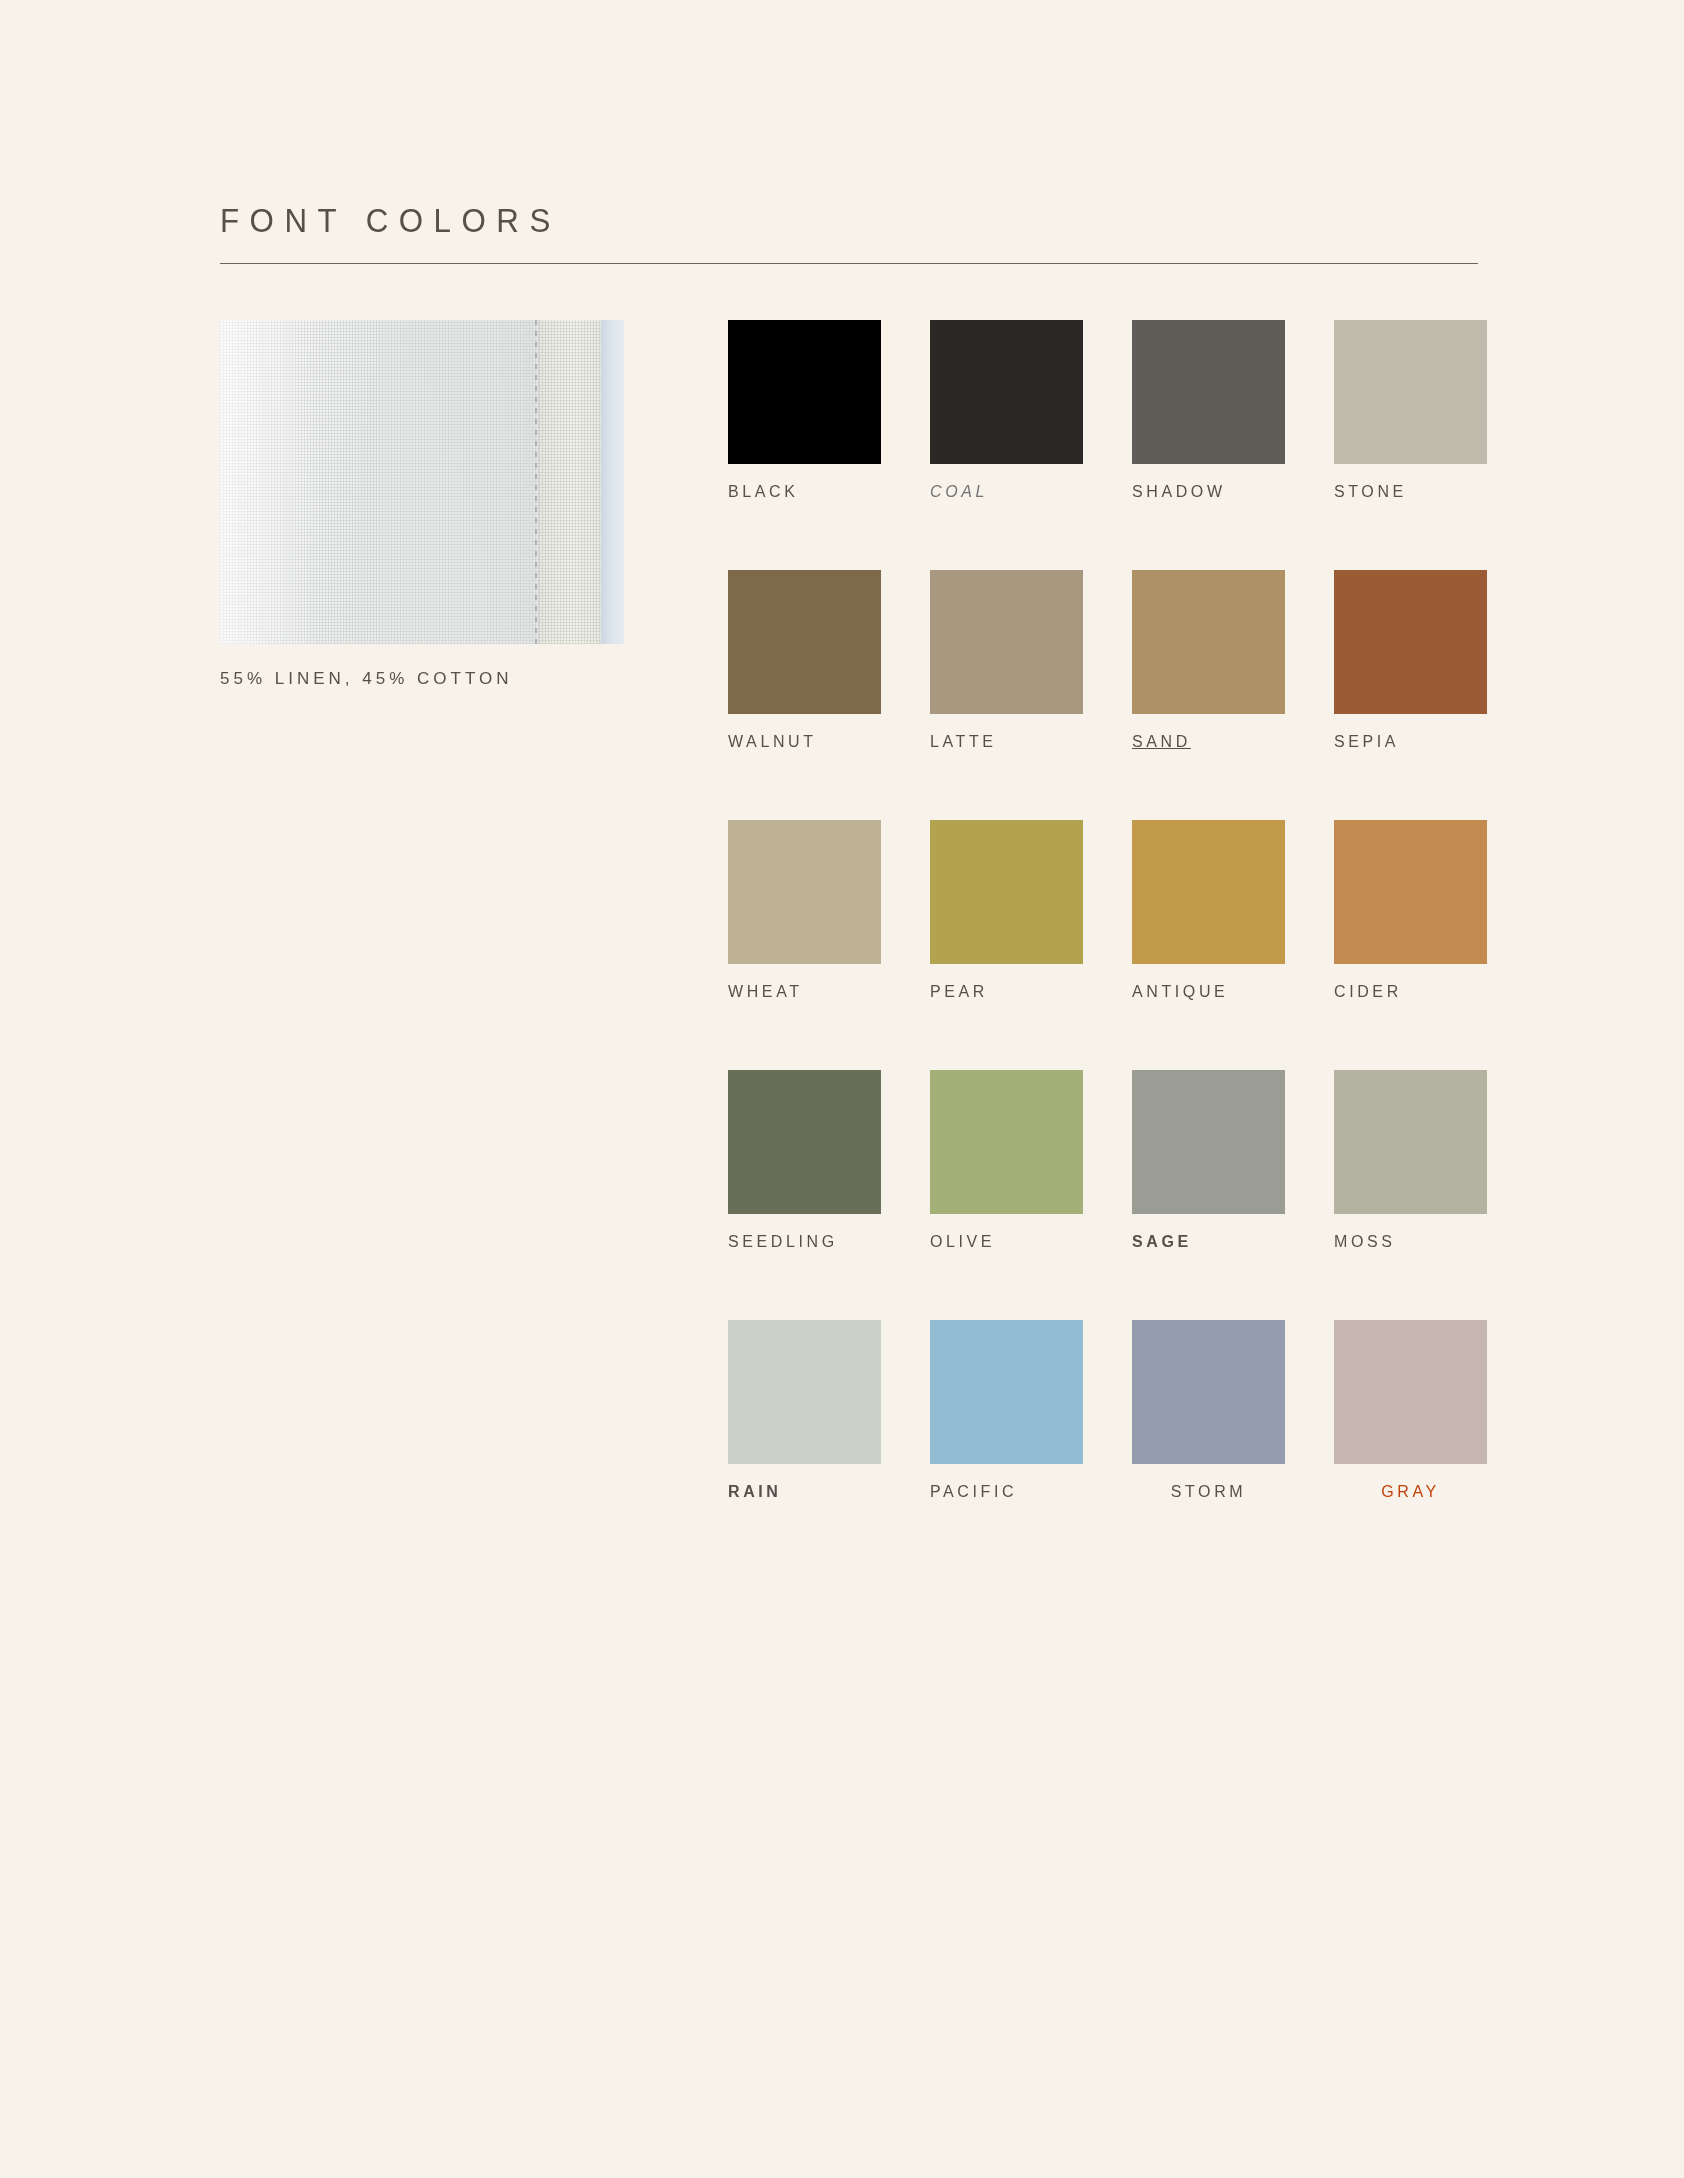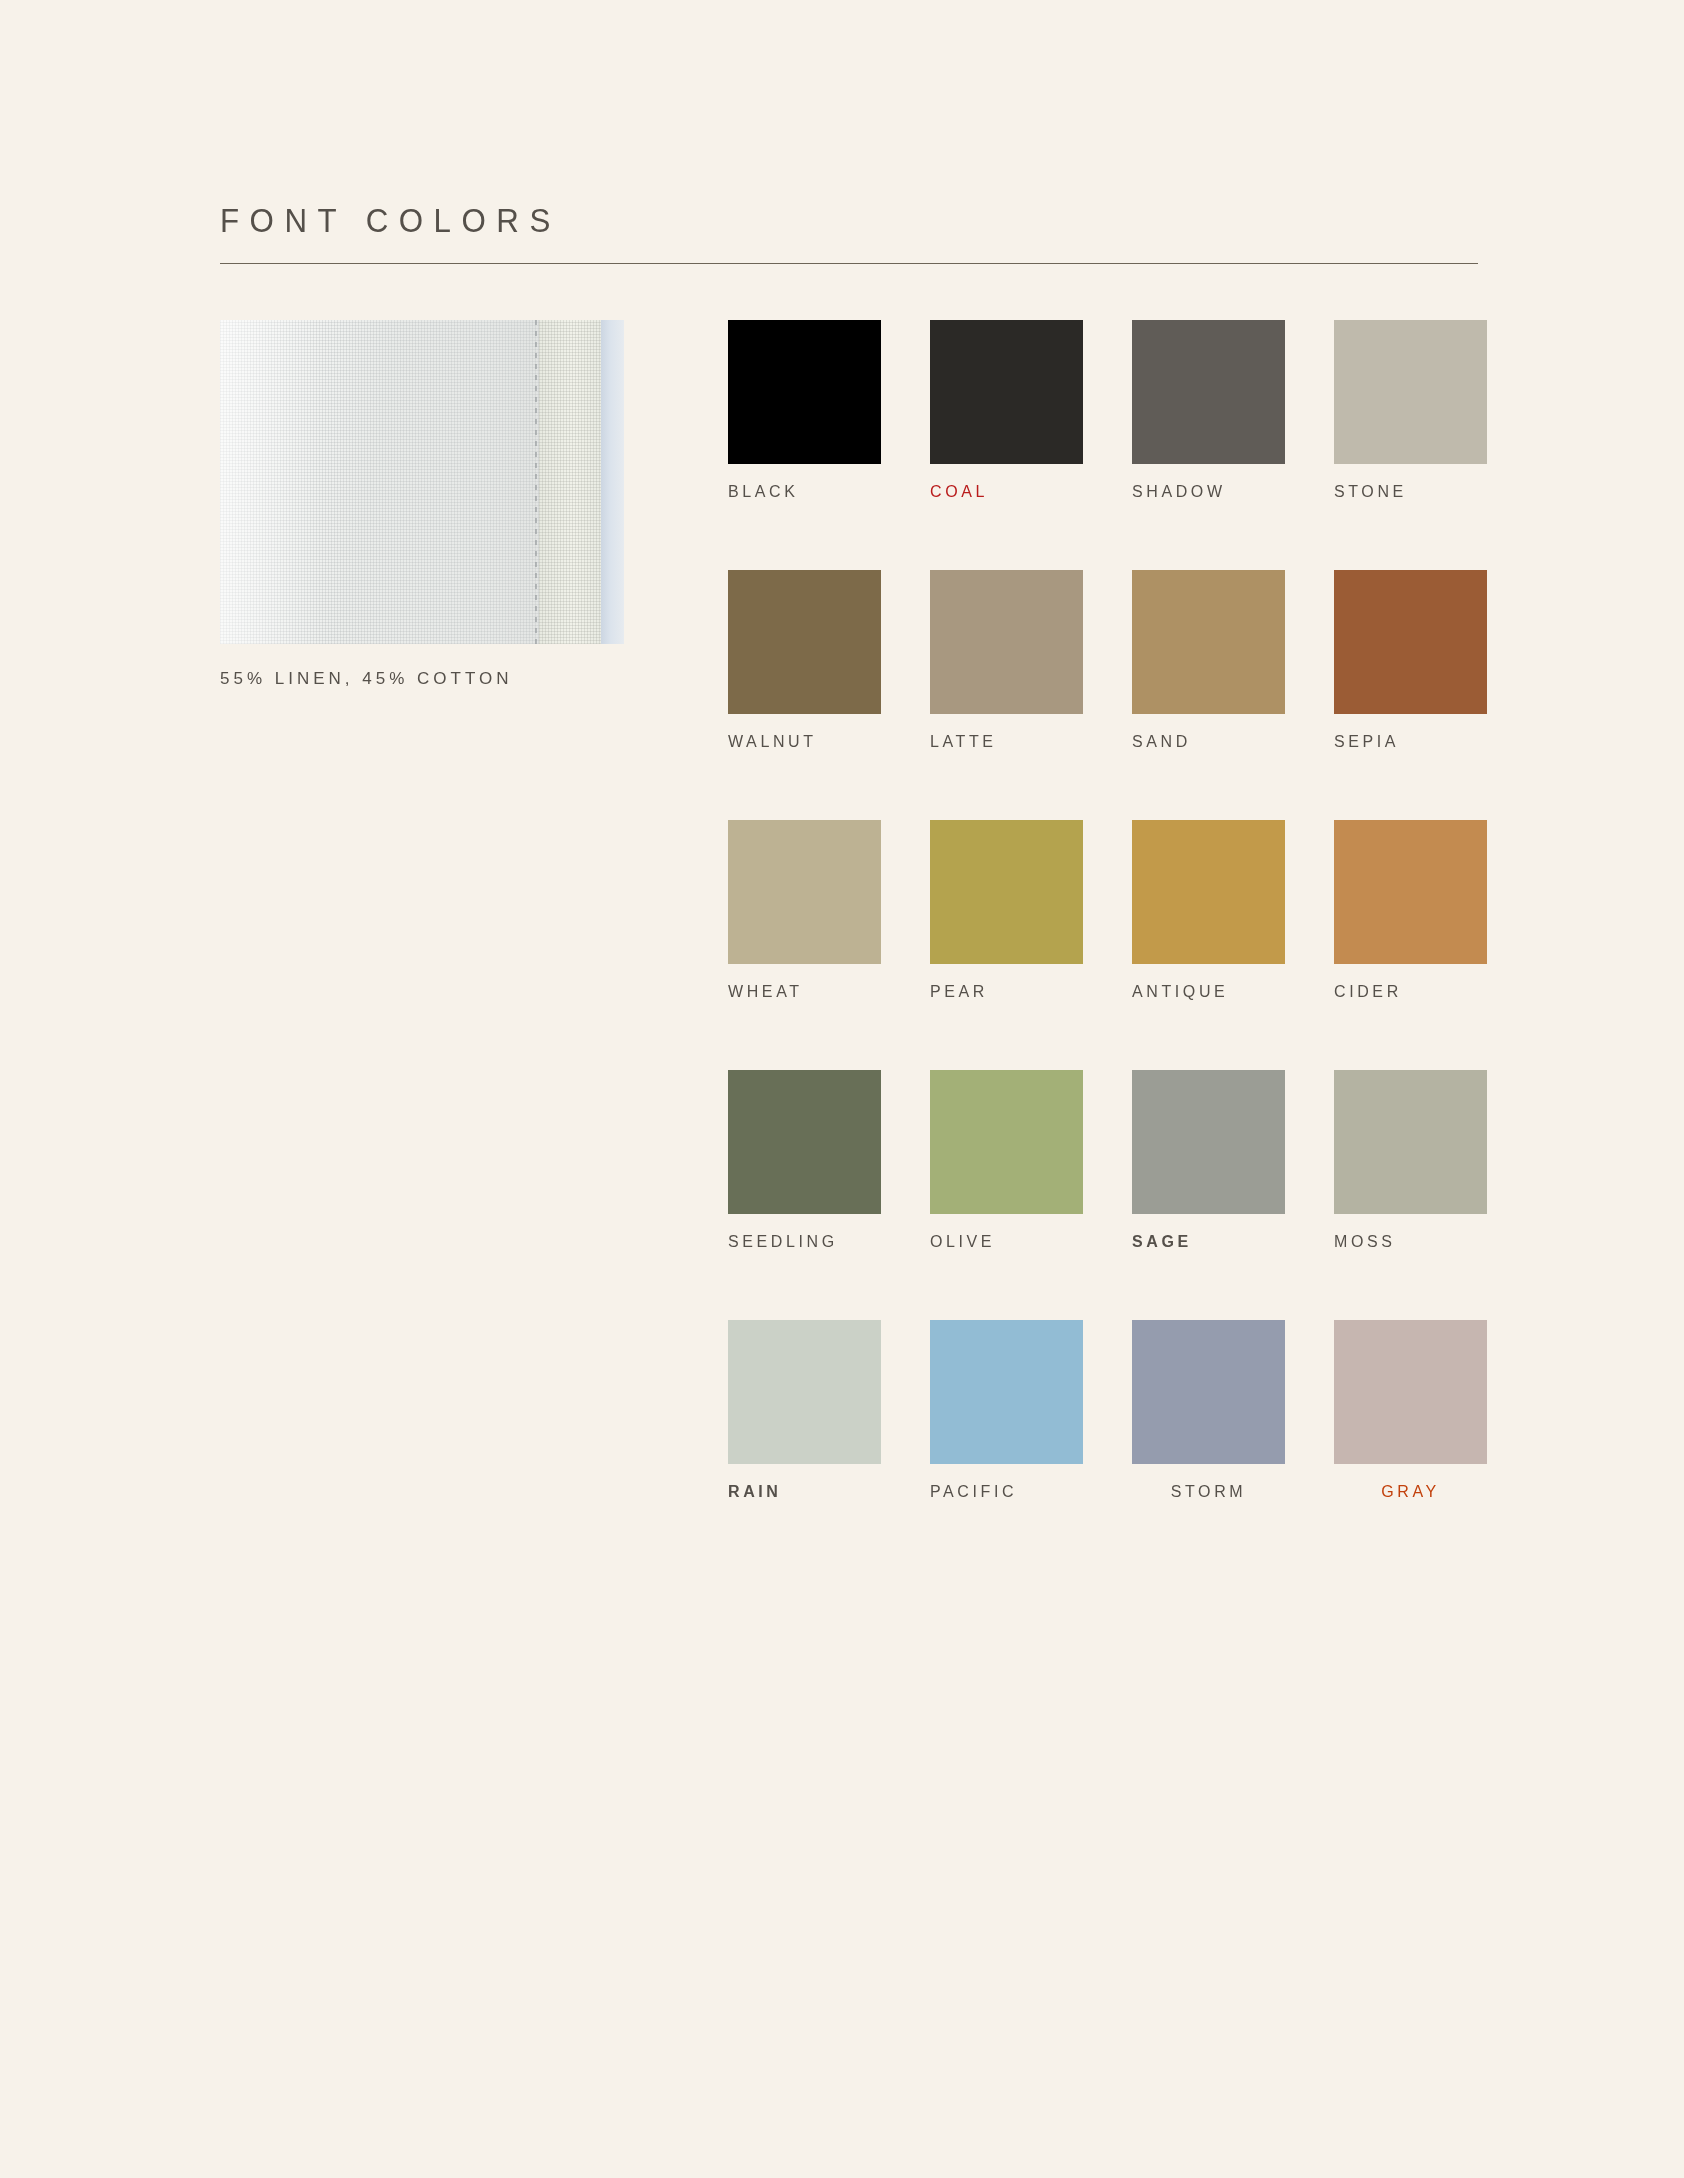--- a/index.html
+++ b/index.html
@@ -183,42 +183,42 @@
   </div>
 
   <div class="grid">
 
     <div class="swatch-cell">
       <span class="swatch-chip" style="background: rgb(0, 0, 0);"></span>
       <div class="swatch-label" style="color: rgb(85, 80, 74);">BLACK</div>
     </div>
     <div class="swatch-cell">
       <span class="swatch-chip" style="background: rgb(43, 41, 38);"></span>
-      <div class="swatch-label" style="color: #b91c1c;">COAL</div>
+      <div class="swatch-label" style="color: #737373; font-style: italic;">COAL</div>
     </div>
     <div class="swatch-cell">
       <span class="swatch-chip" style="background: rgb(96, 92, 87);"></span>
       <div class="swatch-label" style="color: rgb(85, 80, 74);">SHADOW</div>
     </div>
     <div class="swatch-cell">
       <span class="swatch-chip" style="background: rgb(191, 186, 172);"></span>
       <div class="swatch-label" style="color: rgb(85, 80, 74);">STONE</div>
     </div>
 
     <div class="swatch-cell">
       <span class="swatch-chip" style="background: rgb(125, 106, 73);"></span>
       <div class="swatch-label" style="color: rgb(85, 80, 74);">WALNUT</div>
     </div>
     <div class="swatch-cell">
       <span class="swatch-chip" style="background: rgb(168, 152, 128);"></span>
       <div class="swatch-label" style="color: rgb(85, 80, 74);">LATTE</div>
     </div>
     <div class="swatch-cell">
       <span class="swatch-chip" style="background: rgb(174, 145, 100);"></span>
-      <div class="swatch-label" style="color: rgb(85, 80, 74);">SAND</div>
+      <div class="swatch-label" style="color: rgb(85, 80, 74); text-decoration: underline;">SAND</div>
     </div>
     <div class="swatch-cell">
       <span class="swatch-chip" style="background: rgb(155, 92, 53);"></span>
       <div class="swatch-label" style="color: rgb(85, 80, 74);">SEPIA</div>
     </div>
 
     <div class="swatch-cell">
       <span class="swatch-chip" style="background: rgb(189, 178, 147);"></span>
       <div class="swatch-label" style="color: rgb(85, 80, 74);">WHEAT</div>
     </div>

